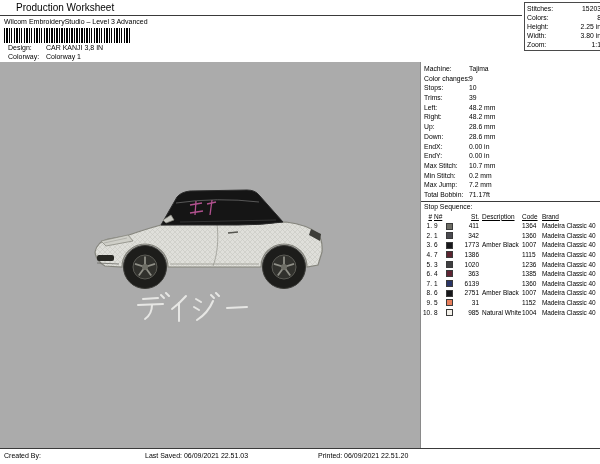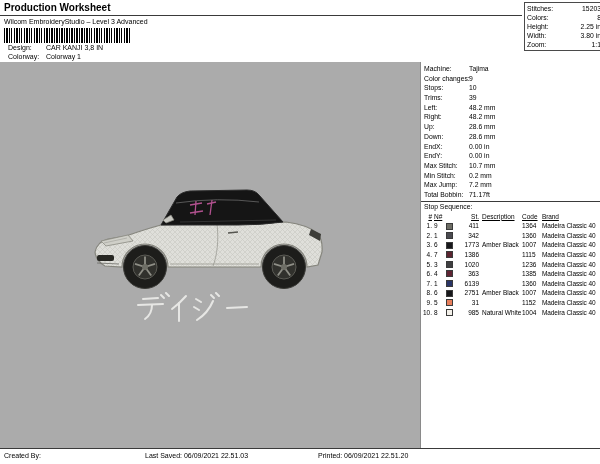--- a/index.html
+++ b/index.html
@@ -1,18 +1,18 @@
 <!DOCTYPE html>
 <html><head>
 <meta charset="utf-8">
 <style>
   html,body{margin:0;padding:0;}
   body{width:600px;height:464px;position:relative;font-family:"Liberation Sans",sans-serif;background:#fff;overflow:hidden;color:#000;}
   .header{position:absolute;top:0;left:0;width:600px;height:62px;background:#fff;}
-  .title{position:absolute;top:2px;left:4px;font-size:10px;font-weight:700;}
+  .title{position:absolute;top:2px;left:16px;font-size:10px;font-weight:400;}
   .title-rule{position:absolute;top:15px;left:0;width:522px;height:0;border-top:1px solid #3a3a3a;}
   .subtitle{position:absolute;top:18px;left:4px;font-size:7px;}
   .barcode{position:absolute;top:28px;left:4px;width:127px;height:15px;
     background:repeating-linear-gradient(90deg,#000 0 1px,#fff 1px 2px,#000 2px 4px,#fff 4px 5px,#000 5px 6px,#fff 6px 7.5px,#000 7.5px 8.5px,#fff 8.5px 10px);}
   .meta{position:absolute;top:44px;left:8px;font-size:7px;line-height:8.5px;}
   .meta-label{display:inline-block;width:36px;}
   .stats-box{position:absolute;top:2px;left:524px;width:74px;border:1px solid #4a4a4a;font-size:6.8px;padding:1px 2px;background:#fff;}
   .stat-row{display:flex;justify-content:space-between;height:9px;line-height:9px;}
   .canvas{position:absolute;top:62px;left:0;width:420px;height:386px;background:#ababab;}
   .side-panel{position:absolute;top:62px;left:420px;width:180px;height:386px;background:#fff;border-left:1px solid #8a8a8a;}

